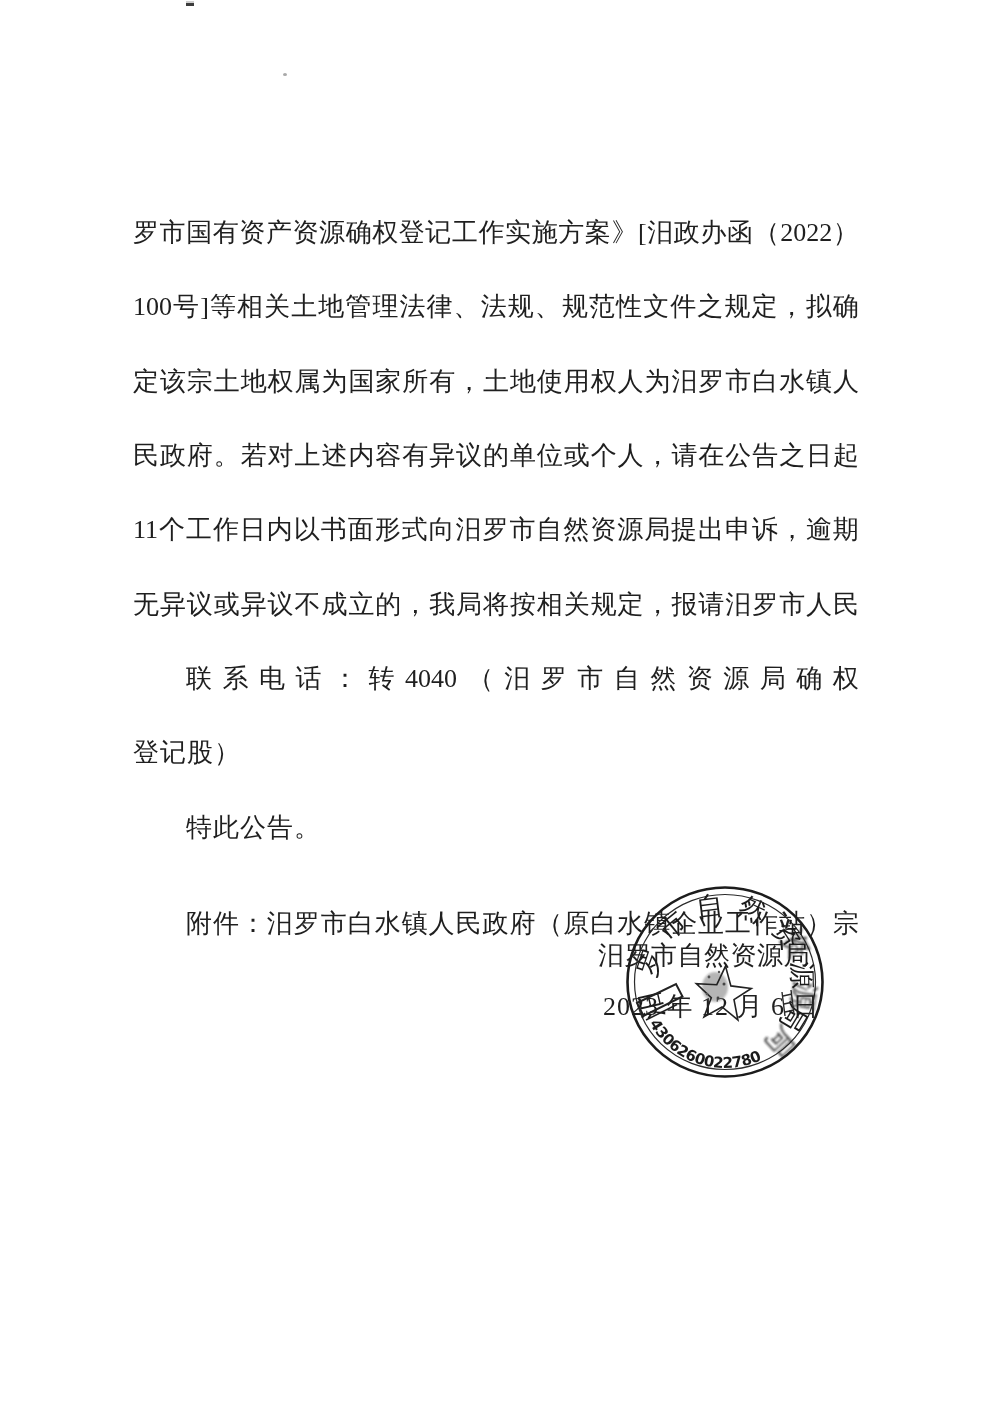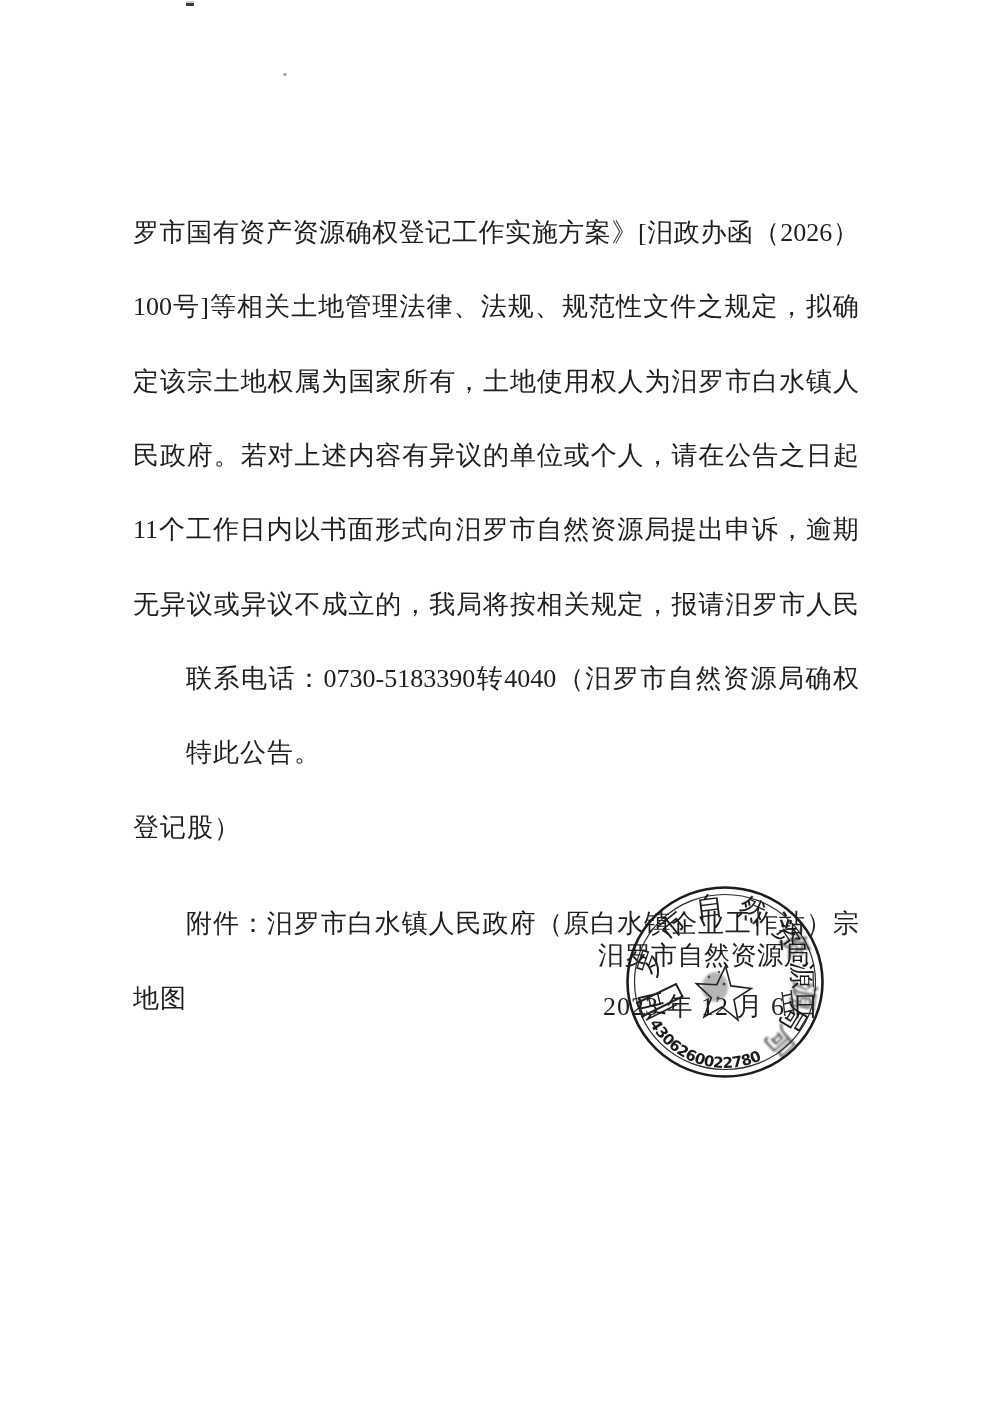--- a/index.html
+++ b/index.html
@@ -69,21 +69,21 @@
         <span>施</span>
         <span>方</span>
         <span>案</span>
         <span>》</span>
         <span>[</span>
         <span>汨</span>
         <span>政</span>
         <span>办</span>
         <span>函</span>
         <span>（</span>
-        <span>2026</span>
+        <span>2022</span>
         <span>）</span>
       </p>
     <p class="line j">
         <span>100</span>
         <span>号</span>
         <span>]</span>
         <span>等</span>
         <span>相</span>
         <span>关</span>
         <span>土</span>
@@ -223,37 +223,36 @@
         <span>市</span>
         <span>人</span>
         <span>民</span>
       </p>
     <p class="line j indent">
         <span>联</span>
         <span>系</span>
         <span>电</span>
         <span>话</span>
         <span>：</span>
-        <span>0730-5183390</span>
         <span>转</span>
         <span>4040</span>
         <span>（</span>
         <span>汨</span>
         <span>罗</span>
         <span>市</span>
         <span>自</span>
         <span>然</span>
         <span>资</span>
         <span>源</span>
         <span>局</span>
         <span>确</span>
         <span>权</span>
       </p>
+    <p class="line">登记股）</p>
     <p class="line indent">特此公告。</p>
-    <p class="line">登记股）</p>
     <p class="line j indent gap">
         <span>附</span>
         <span>件</span>
         <span>：</span>
         <span>汨</span>
         <span>罗</span>
         <span>市</span>
         <span>白</span>
         <span>水</span>
         <span>镇</span>
@@ -267,21 +266,20 @@
         <span>水</span>
         <span>镇</span>
         <span>企</span>
         <span>业</span>
         <span>工</span>
         <span>作</span>
         <span>站</span>
         <span>）</span>
         <span>宗</span>
       </p>
-    <p class="line">地图</p>
   </div>
 
   <div class="sig sig-name">汨罗市自然资源局</div>
   <div class="sig sig-date">2023 年 12 月 6 日</div>
 
   <svg class="seal" width="226" height="220" viewBox="0 0 226 220">
     <defs>
       <path id="sealArc" d="M 55.3 146 A 68 68 0 1 1 156.7 162.1" fill="none"></path>
       <filter id="smudgef" x="-40%" y="-40%" width="180%" height="180%">
         <feGaussianBlur stdDeviation="1.1"></feGaussianBlur>

